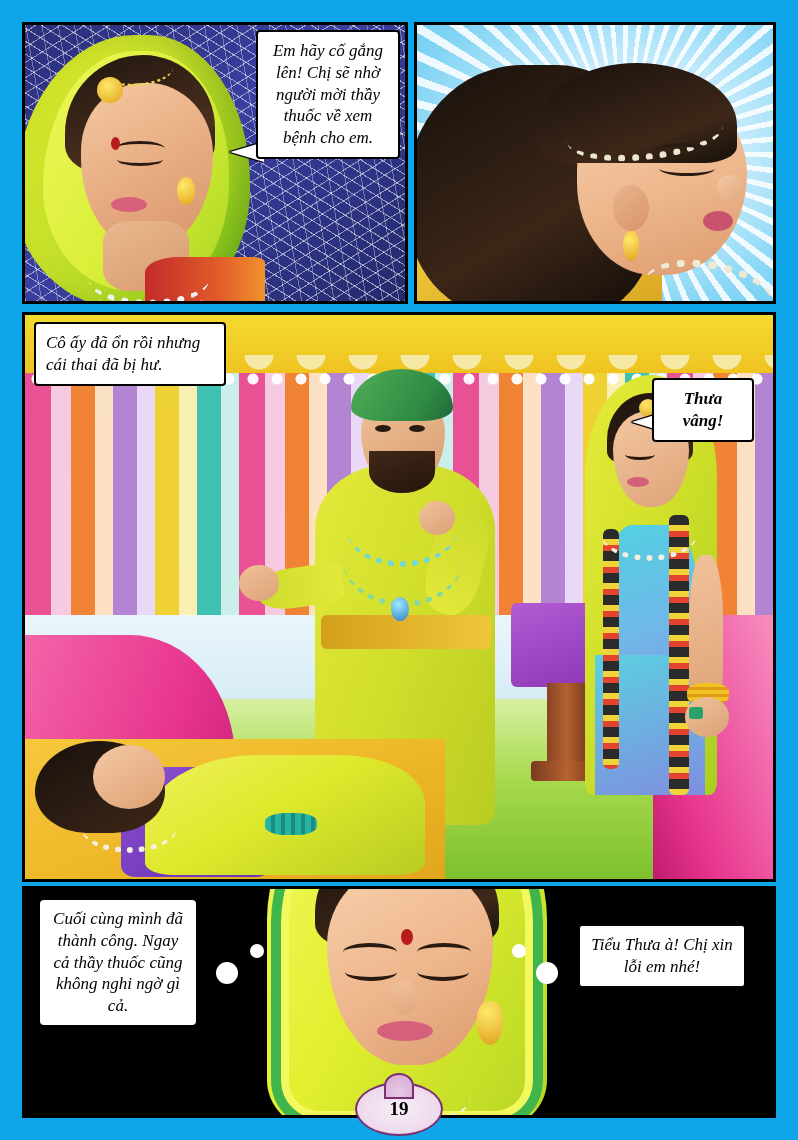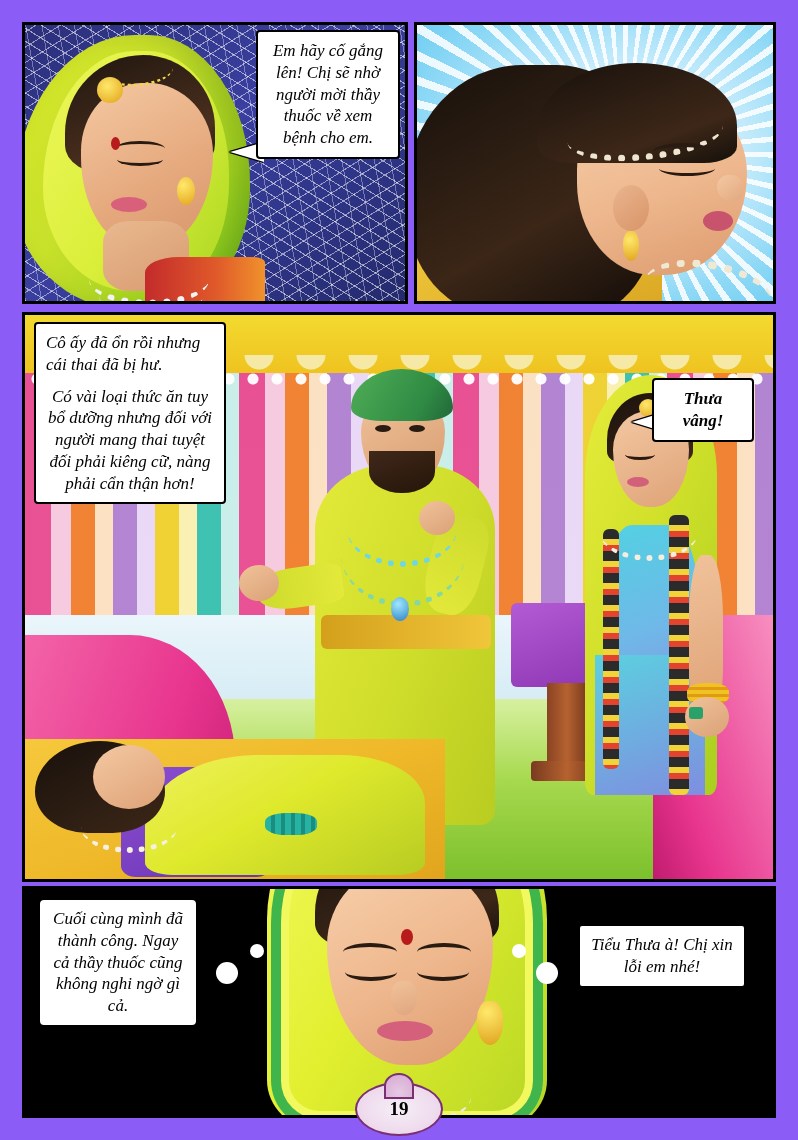--- a/index.html
+++ b/index.html
@@ -10,21 +10,21 @@
   body {
     width: 798px;
     height: 1140px;
     font-family: "Liberation Serif", serif;
     overflow: hidden;
   }
   .page {
     position: relative;
     width: 798px;
     height: 1140px;
-    background: #8b5cf6;
+    background: #0ea5e9;
   }
 
   
   .panel {
     position: absolute;
     border: 3px solid #000;
     overflow: hidden;
     box-sizing: border-box;
   }
 
@@ -677,21 +677,20 @@
     <div id="p4-lip"></div>
     <div id="p4-earring"></div>
     <div id="p4-necklace"></div>
   </div>
 
   <div class="tail" id="tail1"></div>
   <div class="bubble" id="bubble1">Em hãy cố gắng lên! Chị sẽ nhờ người mời thầy thuốc về xem bệnh cho em.</div>
 
   <div class="bubble" id="bubble2">
     <div style="text-align:left;">Cô ấy đã ổn rồi nhưng cái thai đã bị hư.</div>
-    <div style="margin-top:10px;">Có vài loại thức ăn tuy bổ dưỡng nhưng đối với người mang thai tuyệt đối phải kiêng cữ, nàng phải cẩn thận hơn!</div>
   </div>
 
   <div class="tail" id="tail3"></div>
   <div class="bubble" id="bubble3">Thưa vâng!</div>
 
   <div class="thought-dot" id="dot1"></div>
   <div class="thought-dot" id="dot2"></div>
   <div class="bubble thought" id="bubble4">Cuối cùng mình đã thành công. Ngay cả thầy thuốc cũng  không nghi ngờ gì cả.</div>
 
   <div class="thought-dot" id="dot3"></div>

